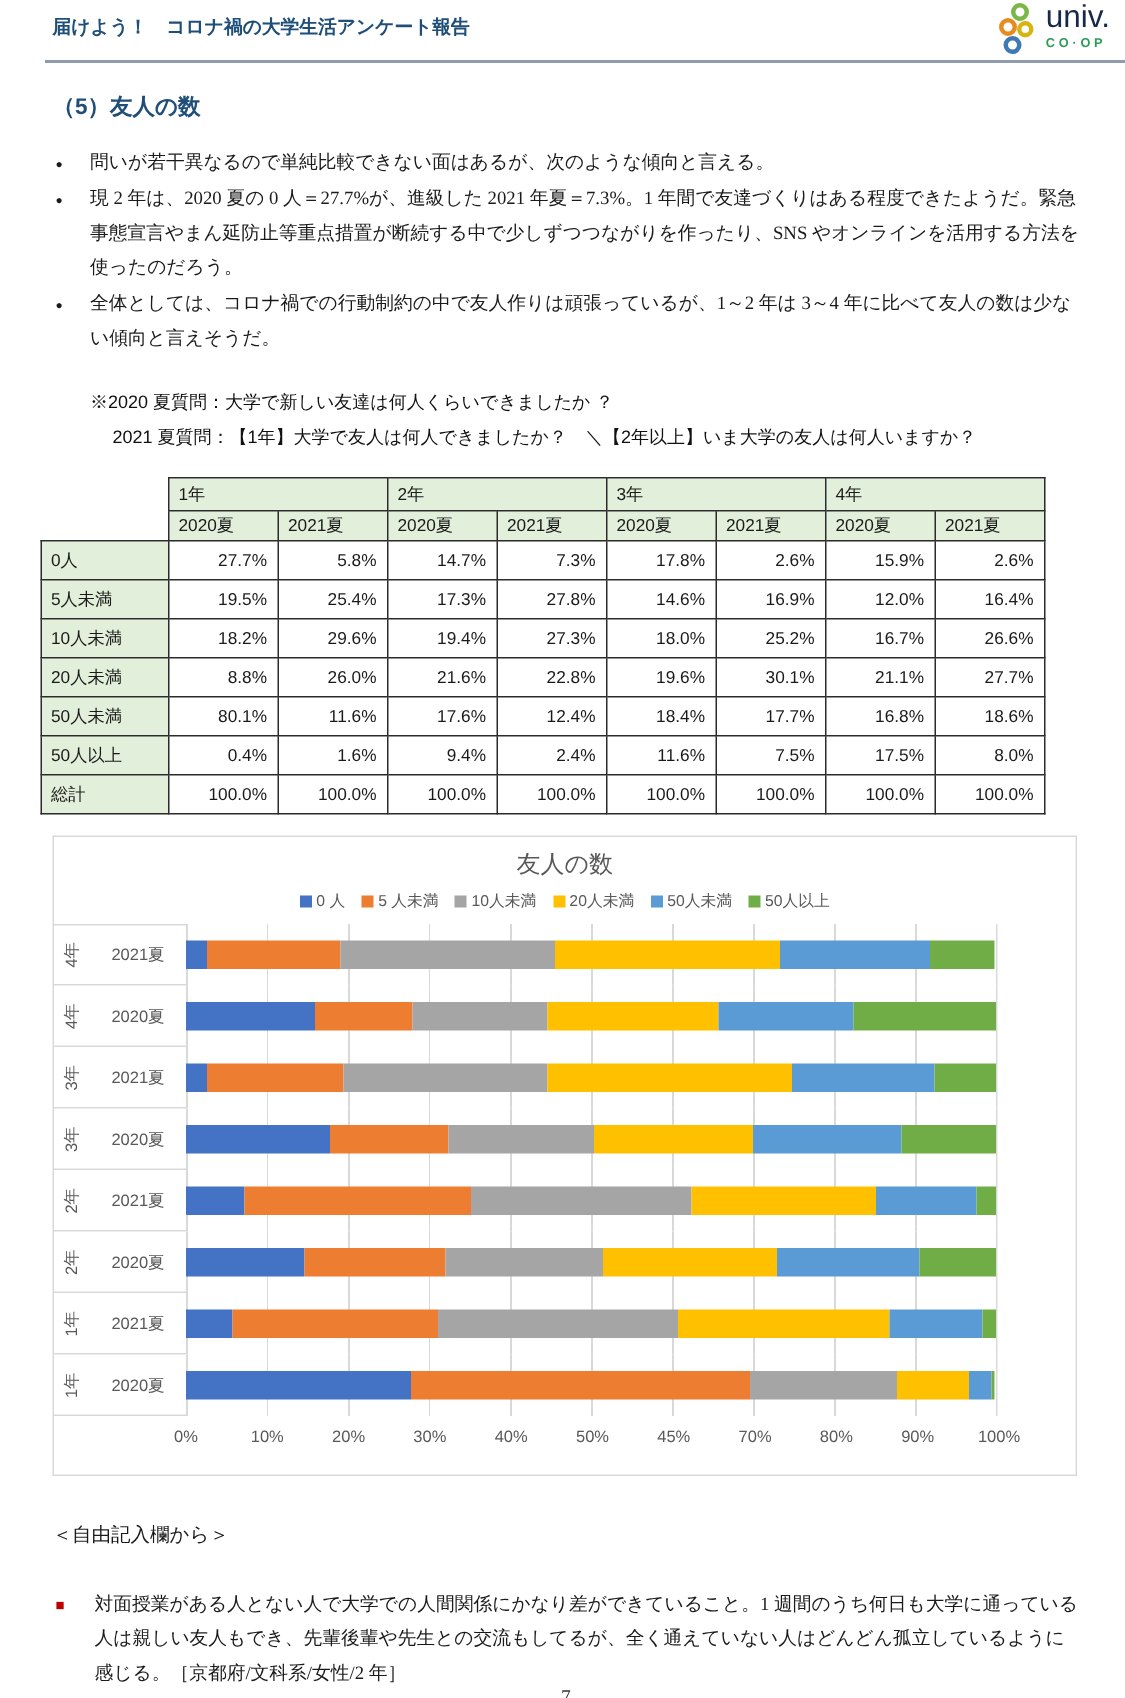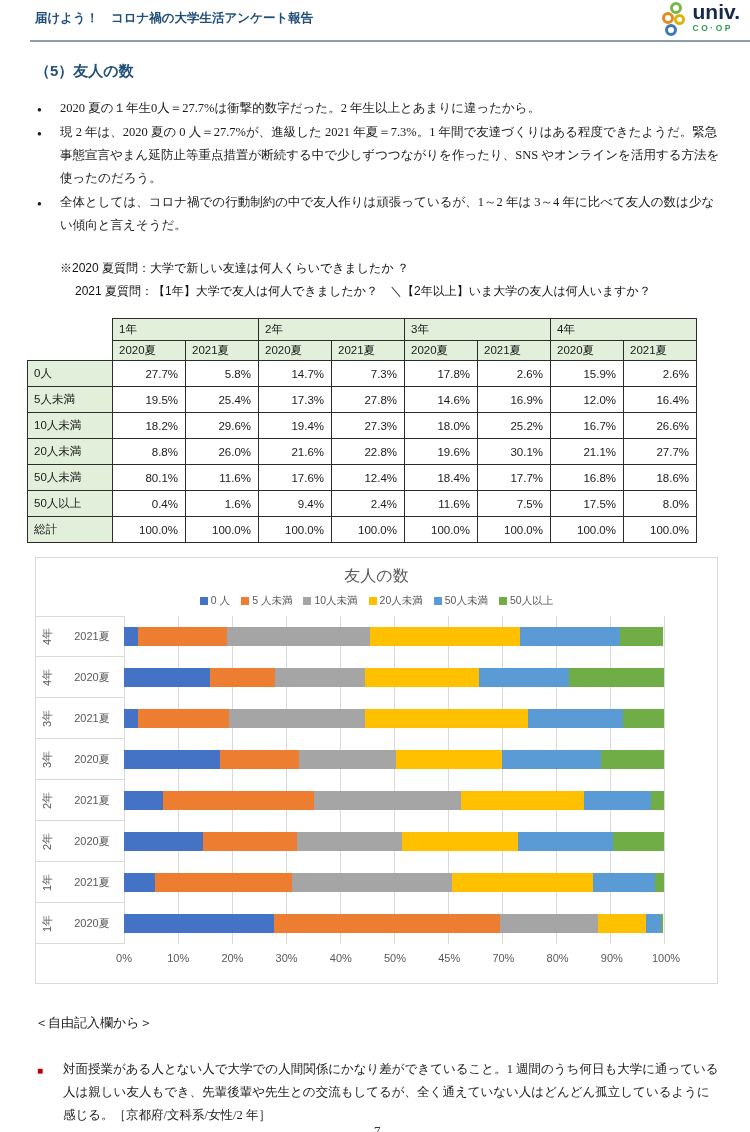--- a/index.html
+++ b/index.html
@@ -13,21 +13,21 @@
     position:absolute;left:35px;top:10px;
     font-family:"Liberation Sans",sans-serif;font-weight:bold;font-size:12.5px;color:#1F4E79;
   }
   .logo{position:absolute;right:10px;top:2px;display:flex;align-items:flex-start;}
   .logo-mark{position:relative;width:28px;height:36px;margin-right:4px;}
   .logo-mark span{position:absolute;border-radius:50%;box-sizing:border-box;}
   .ring-green{width:12px;height:12px;border:3px solid #7AB648;left:9px;top:0;}
   .ring-orange{width:12px;height:12px;border:3px solid #E88B1F;left:1px;top:10px;}
   .ring-yellow{width:11px;height:11px;border:3px solid #D8B411;left:13px;top:12px;}
   .ring-blue{width:12px;height:12px;border:3px solid #3E78B5;left:4px;top:22px;}
-  .logo-univ{font-family:"Liberation Sans",sans-serif;font-weight:bold;font-size:21px;line-height:20px;color:#16294A;letter-spacing:0px;}
+  .logo-univ{font-family:"Liberation Sans",sans-serif;font-weight:normal;font-size:21px;line-height:20px;color:#16294A;letter-spacing:0px;}
   .logo-coop{font-family:Liberation Sans, sans-serif;font-weight:bold;font-size:8.5px;color:#2E9B57;letter-spacing:2.5px;margin-top:1px;}
   .header-rule{border:none;border-top:2px solid #8E9BAA;margin:0 0 0 30px;}
   
   .section-title{
     margin:20px 0 0 35px;font-family:"Liberation Sans",sans-serif;
     font-weight:bold;font-size:15px;color:#1F4E79;
   }
   
   ul.bullets{list-style:none;margin:16px 0 0 0;padding:0 30px 0 60px;}
   ul.bullets li{position:relative;font-size:12.5px;line-height:23px;margin-bottom:1px;}
@@ -95,21 +95,21 @@
       <div class="logo-univ">univ.</div>
       <div class="logo-coop">CO·OP</div>
     </div>
   </div>
 </div>
 <hr class="header-rule">
 
 <div class="section-title">（5）友人の数</div>
 
 <ul class="bullets">
-  <li>2020 夏の１年生0人＝27.7%は衝撃的数字だった。2 年生以上とあまりに違ったから。</li>
+  <li>問いが若干異なるので単純比較できない面はあるが、次のような傾向と言える。</li>
   <li>現 2 年は、2020 夏の 0 人＝27.7%が、進級した 2021 年夏＝7.3%。1 年間で友達づくりはある程度できたようだ。緊急事態宣言やまん延防止等重点措置が断続する中で少しずつつながりを作ったり、SNS やオンラインを活用する方法を使ったのだろう。</li>
   <li>全体としては、コロナ禍での行動制約の中で友人作りは頑張っているが、1～2 年は 3～4 年に比べて友人の数は少ない傾向と言えそうだ。</li>
 </ul>
 
 <div class="notes">
   <div>※2020 夏質問：大学で新しい友達は何人くらいできましたか ？</div>
   <div class="note2">2021 夏質問：【1年】大学で友人は何人できましたか？　＼【2年以上】いま大学の友人は何人いますか？</div>
 </div>
 
 <table class="friends">

